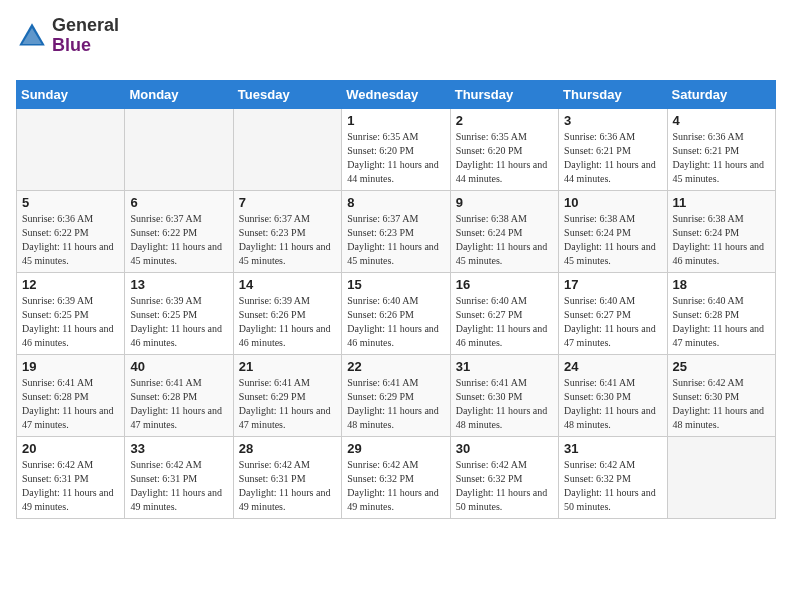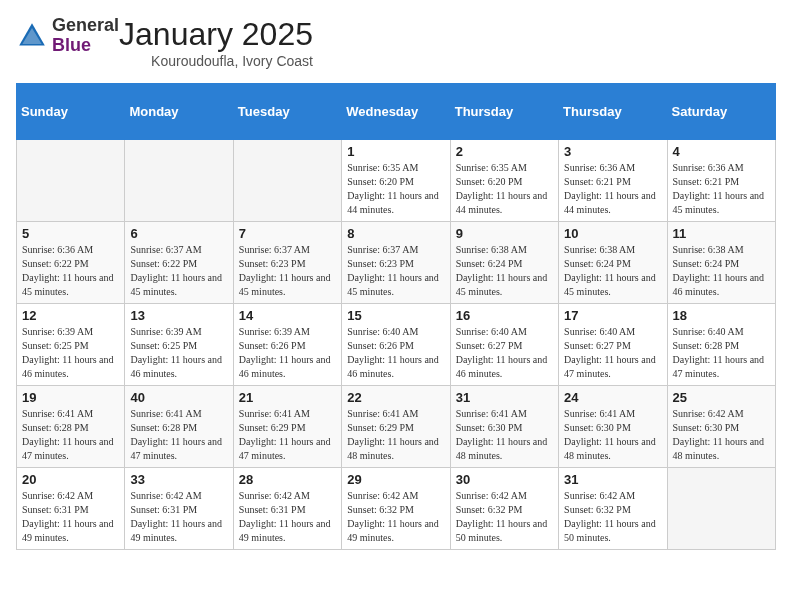--- a/index.html
+++ b/index.html
@@ -5,23 +5,23 @@
     * { margin: 0; padding: 0; box-sizing: border-box; }
     body {
       font-family: Arial, sans-serif;
       background: #fff;
       width: 792px;
       min-height: 612px;
       padding: 16px;
     }
     .header {
       display: flex;
-      justify-content: flex-start;
+      justify-content: space-between;
       align-items: flex-start;
-      margin-bottom: 14px;
+      margin-bottom: 24px;
     }
     .logo {
       display: flex;
       align-items: center;
       gap: 4px;
     }
     .logo-text {
       display: flex;
       flex-direction: column;
       line-height: 1.1;
@@ -55,21 +55,21 @@
     table {
       width: 100%;
       border-collapse: collapse;
       table-layout: fixed;
     }
     th {
       background: #2b7fd4;
       color: #fff;
       font-size: 13px;
       font-weight: bold;
-      padding: 20px 4px;
+      padding: 6px 4px;
       text-align: left;
       border: 1px solid #2b7fd4;
     }
     td {
       border: 1px solid #ccc;
       vertical-align: top;
       padding: 4px 5px;
       font-size: 10.5px;
       color: #222;
       height: 80px;
@@ -100,24 +100,20 @@
   <div class="logo">
     <svg class="logo-icon" viewBox="0 0 40 40" xmlns="http://www.w3.org/2000/svg">
       <polygon points="20,4 36,32 4,32" fill="#1a6bb5"></polygon>
       <polygon points="20,10 32,30 8,30" fill="#fff" opacity="0.3"></polygon>
     </svg>
     <div class="logo-text">
       <span class="logo-general">General</span>
       <span class="logo-blue">Blue</span>
     </div>
   </div>
-  <div class="title-block">
-    <div class="month-title">January 2025</div>
-    <div class="location">Kouroudoufla, Ivory Coast</div>
-  </div>
 </div>
 
 <table>
   <thead>
     <tr>
     <th>Sunday</th>
         <th>Monday</th>
         <th>Tuesday</th>
         <th>Wednesday</th>
         <th>Thursday</th>

